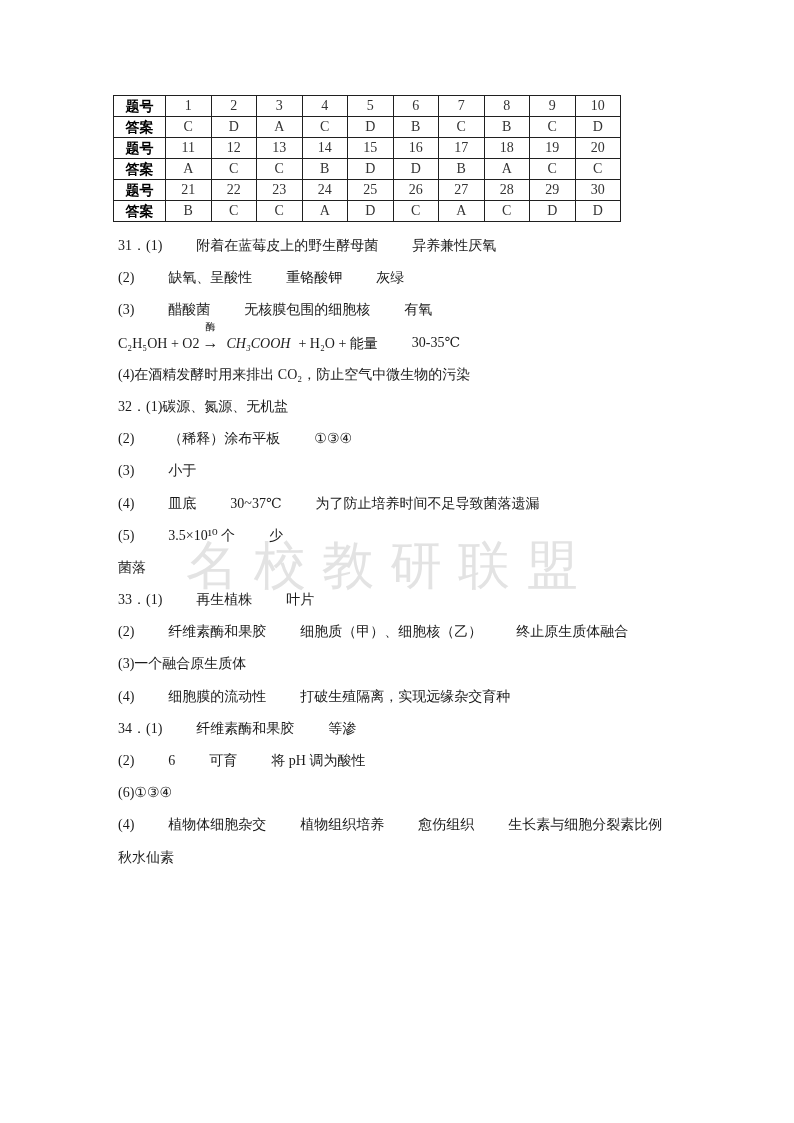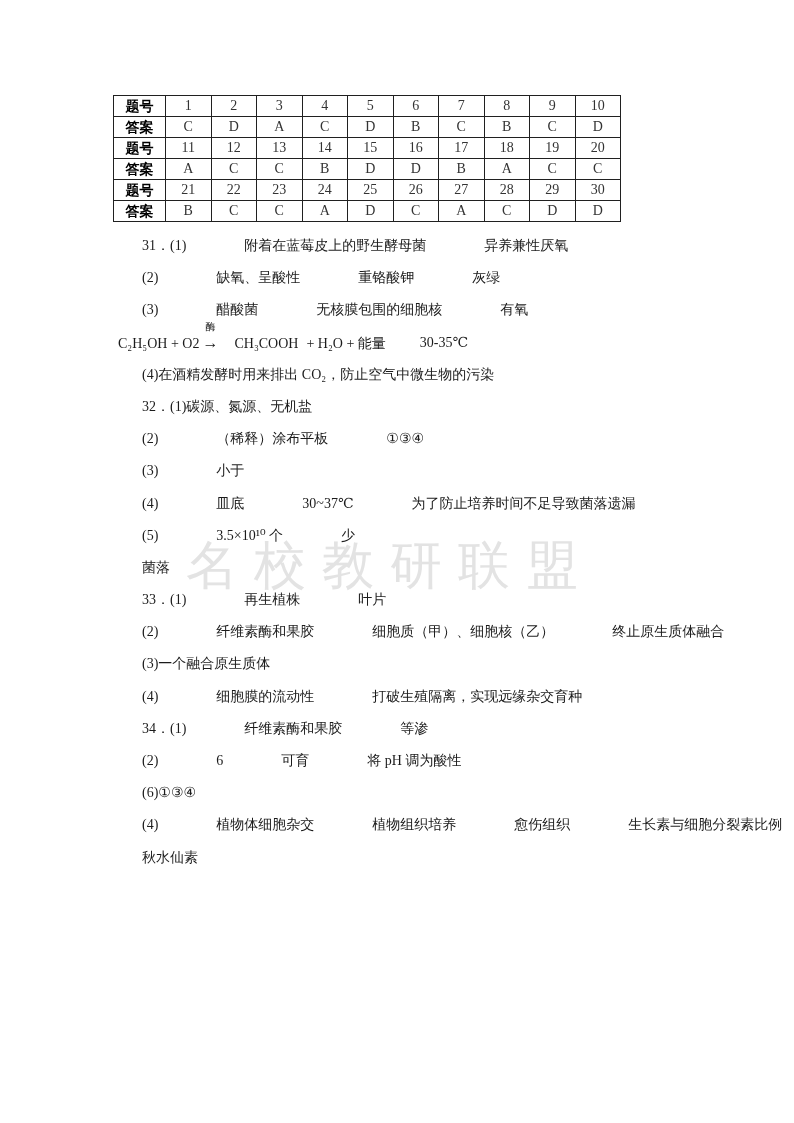--- a/index.html
+++ b/index.html
@@ -46,31 +46,31 @@
   
   .text-flow {
     position:absolute; left:118px; top:237px; width:610px;
     z-index:1; font-size:14px;
   }
   .line {
     height:32.2px; line-height:17px;
     white-space:nowrap;
     display:flex; column-gap:34px; align-items:flex-start;
   }
-  .seg { display:inline-block;margin-left:24px; }
+  .seg { display:inline-block; }
 
   
   .equation-line { position:relative; }
   .eq { display:inline-block; }
   .arrowgrp { position:relative; display:inline-block; padding:0 3px; font-size:16px; }
   .enzyme {
     position:absolute; top:-12px; left:50%; transform:translateX(-50%);
     font-size:10px; line-height:10px; color:#1b1b1b;
   }
-  .prod { margin-left:13px; }
+  .prod { font-style:italic; margin-left:5px; }
   .remainder { margin-left:8px; }
   .eq-temp { display:inline-block; }
 </style>
 </head>
 <body>
 
 <div class="page">
 
   <div class="watermark">名校教研联盟</div>
 

